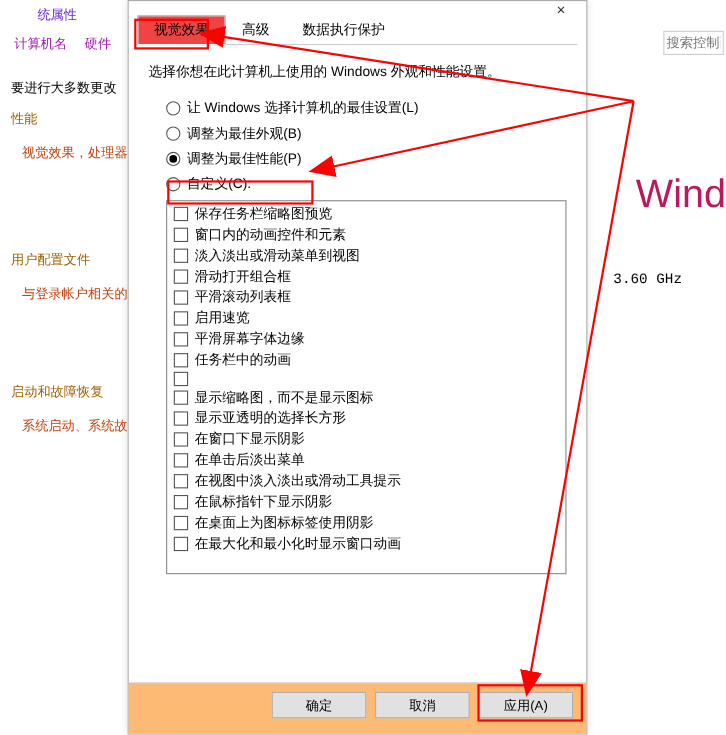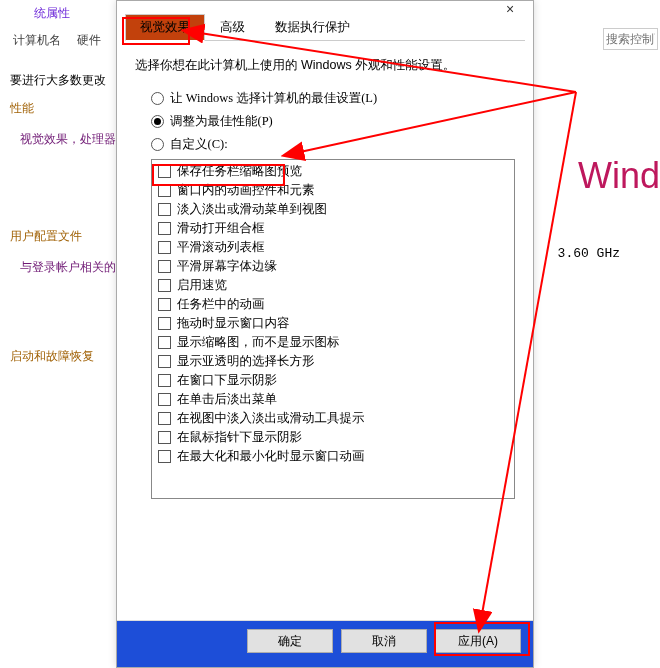--- a/index.html
+++ b/index.html
@@ -15,25 +15,25 @@
     position: relative;
   }
   .bg-window {
     position: absolute;
     top: 0; left: 0;
     width: 660px; height: 668px;
     background: #fff;
   }
   .bg-title { position: absolute; top: 5px; left: 34px; font-size: 12px; color: #6d28d9; }
   .bg-tabs { position: absolute; top: 28px; left: 5px; display: flex; font-size: 12px; }
-  .bg-tab { padding: 4px 8px; color: #404040; }
+  .bg-tab { padding: 4px 8px; color: #a21caf; }
   .bg-search { position: absolute; top: 28px; right: 2px; width: 55px; height: 22px; border: 1px solid #ccc; font-size: 12px; padding: 2px; color: #999; }
   .bg-section { position: absolute; left: 10px; font-size: 12px; }
   .bg-section-title { color: #a16207; margin-bottom: 6px; }
-  .bg-section-body { color: #701a75; padding-left: 10px; padding-top: 8px; }
+  .bg-section-body { color: #c2410c; padding-left: 10px; padding-top: 8px; }
   .bg-sec1 { top: 72px; }
   .bg-sec2 { top: 100px; }
   .bg-sec3 { top: 228px; }
   .bg-sec4 { top: 348px; }
   .bg-wind {
     position: absolute;
     top: 155px; right: 0;
     font-family: "Segoe UI", sans-serif;
     font-size: 36px; color: #be185d;
     letter-spacing: 0px;
@@ -65,29 +65,29 @@
     padding: 4px 14px 4px 14px;
     font-size: 12.5px;
     color: #000;
     border: 1px solid transparent;
     position: relative;
     top: 1px;
   }
   .dlg-tab.active {
     border: 1px solid #ccc;
     border-bottom: 1px solid #fff;
-    background: #c2410c;
+    background: #ef4444;
   }
   .dlg-body {
     padding: 10px 18px 10px 18px;
     flex: 1;
     overflow: hidden;
   }
   .dlg-desc { font-size: 12.5px; margin: 6px 0 16px 0; }
-  .radio-group { margin: 8px 0 4px 16px; font-family: Liberation Serif, serif; }
+  .radio-group { margin: 8px 0 4px 16px; }
   .radio-item {
     display: flex; align-items: center;
     font-size: 12.5px;
     margin: 6px 0;
   }
   .radio-circle {
     width: 13px; height: 13px;
     border: 1px solid #555;
     border-radius: 50%;
     margin-right: 6px;
@@ -114,21 +114,21 @@
   .check-box {
     width: 13px; height: 13px;
     border: 1px solid #555;
     margin-right: 6px;
     flex-shrink: 0;
   }
   .dlg-buttons {
     display: flex; justify-content: flex-end;
     padding: 8px 12px 14px 12px;
     gap: 8px;
-    background: #1d4ed8;
+    background: #fdba74;
     border-top: 1px solid #ddd;
   }
   .dlg-btn {
     width: 86px; height: 24px;
     background: #e1e1e1;
     border: 1px solid #adadad;
     font-size: 12px;
     display: flex; align-items: center; justify-content: center;
   }
 
@@ -155,40 +155,45 @@
   <div class="bg-section bg-sec2">
     <div class="bg-section-title">性能</div>
     <div class="bg-section-body">视觉效果，处理器</div>
   </div>
   <div class="bg-section bg-sec3">
     <div class="bg-section-title">用户配置文件</div>
     <div class="bg-section-body">与登录帐户相关的</div>
   </div>
   <div class="bg-section bg-sec4">
     <div class="bg-section-title">启动和故障恢复</div>
+    <div class="bg-section-body">系统启动、系统故</div>
   </div>
   <div class="bg-wind">Wind</div>
   <div class="bg-ghz">3.60 GHz</div>
 </div>
 
 <div class="dialog">
   <div class="dlg-close">×</div>
   <div class="dlg-tabs">
     <div class="dlg-tab active">视觉效果</div>
     <div class="dlg-tab">高级</div>
     <div class="dlg-tab">数据执行保护</div>
   </div>
   <div class="dlg-body">
     <div class="dlg-desc">选择你想在此计算机上使用的 Windows 外观和性能设置。</div>
     <div class="radio-group">
       <div class="radio-item">
         <span class="radio-circle"></span>
         <span>让 Windows 选择计算机的最佳设置(L)</span>
       </div>
       <div class="radio-item">
+        <span class="radio-circle"></span>
+        <span>调整为最佳外观(B)</span>
+      </div>
+      <div class="radio-item">
         <span class="radio-circle selected"></span>
         <span>调整为最佳性能(P)</span>
       </div>
       <div class="radio-item">
         <span class="radio-circle"></span>
         <span>自定义(C):</span>
       </div>
     </div>
     <div class="check-list">
       <div class="check-item">
@@ -206,33 +211,32 @@
       <div class="check-item">
           <span class="check-box"></span>
           <span>滑动打开组合框</span>
         </div>
       <div class="check-item">
           <span class="check-box"></span>
           <span>平滑滚动列表框</span>
         </div>
       <div class="check-item">
           <span class="check-box"></span>
+          <span>启用速览</span>
+        </div>
+      <div class="check-item">
+          <span class="check-box"></span>
           <span>平滑屏幕字体边缘</span>
         </div>
       <div class="check-item">
           <span class="check-box"></span>
-          <span>启用速览</span>
-        </div>
-      <div class="check-item">
-          <span class="check-box"></span>
           <span>任务栏中的动画</span>
         </div>
       <div class="check-item">
           <span class="check-box"></span>
-          <span>拖动时显示窗口内容</span>
         </div>
       <div class="check-item">
           <span class="check-box"></span>
           <span>显示缩略图，而不是显示图标</span>
         </div>
       <div class="check-item">
           <span class="check-box"></span>
           <span>显示亚透明的选择长方形</span>
         </div>
       <div class="check-item">
@@ -243,20 +247,24 @@
           <span class="check-box"></span>
           <span>在单击后淡出菜单</span>
         </div>
       <div class="check-item">
           <span class="check-box"></span>
           <span>在视图中淡入淡出或滑动工具提示</span>
         </div>
       <div class="check-item">
           <span class="check-box"></span>
           <span>在鼠标指针下显示阴影</span>
+        </div>
+      <div class="check-item">
+          <span class="check-box"></span>
+          <span>在桌面上为图标标签使用阴影</span>
         </div>
       <div class="check-item">
           <span class="check-box"></span>
           <span>在最大化和最小化时显示窗口动画</span>
         </div>
     </div>
   </div>
   <div class="dlg-buttons">
     <div class="dlg-btn">确定</div>
     <div class="dlg-btn">取消</div>

